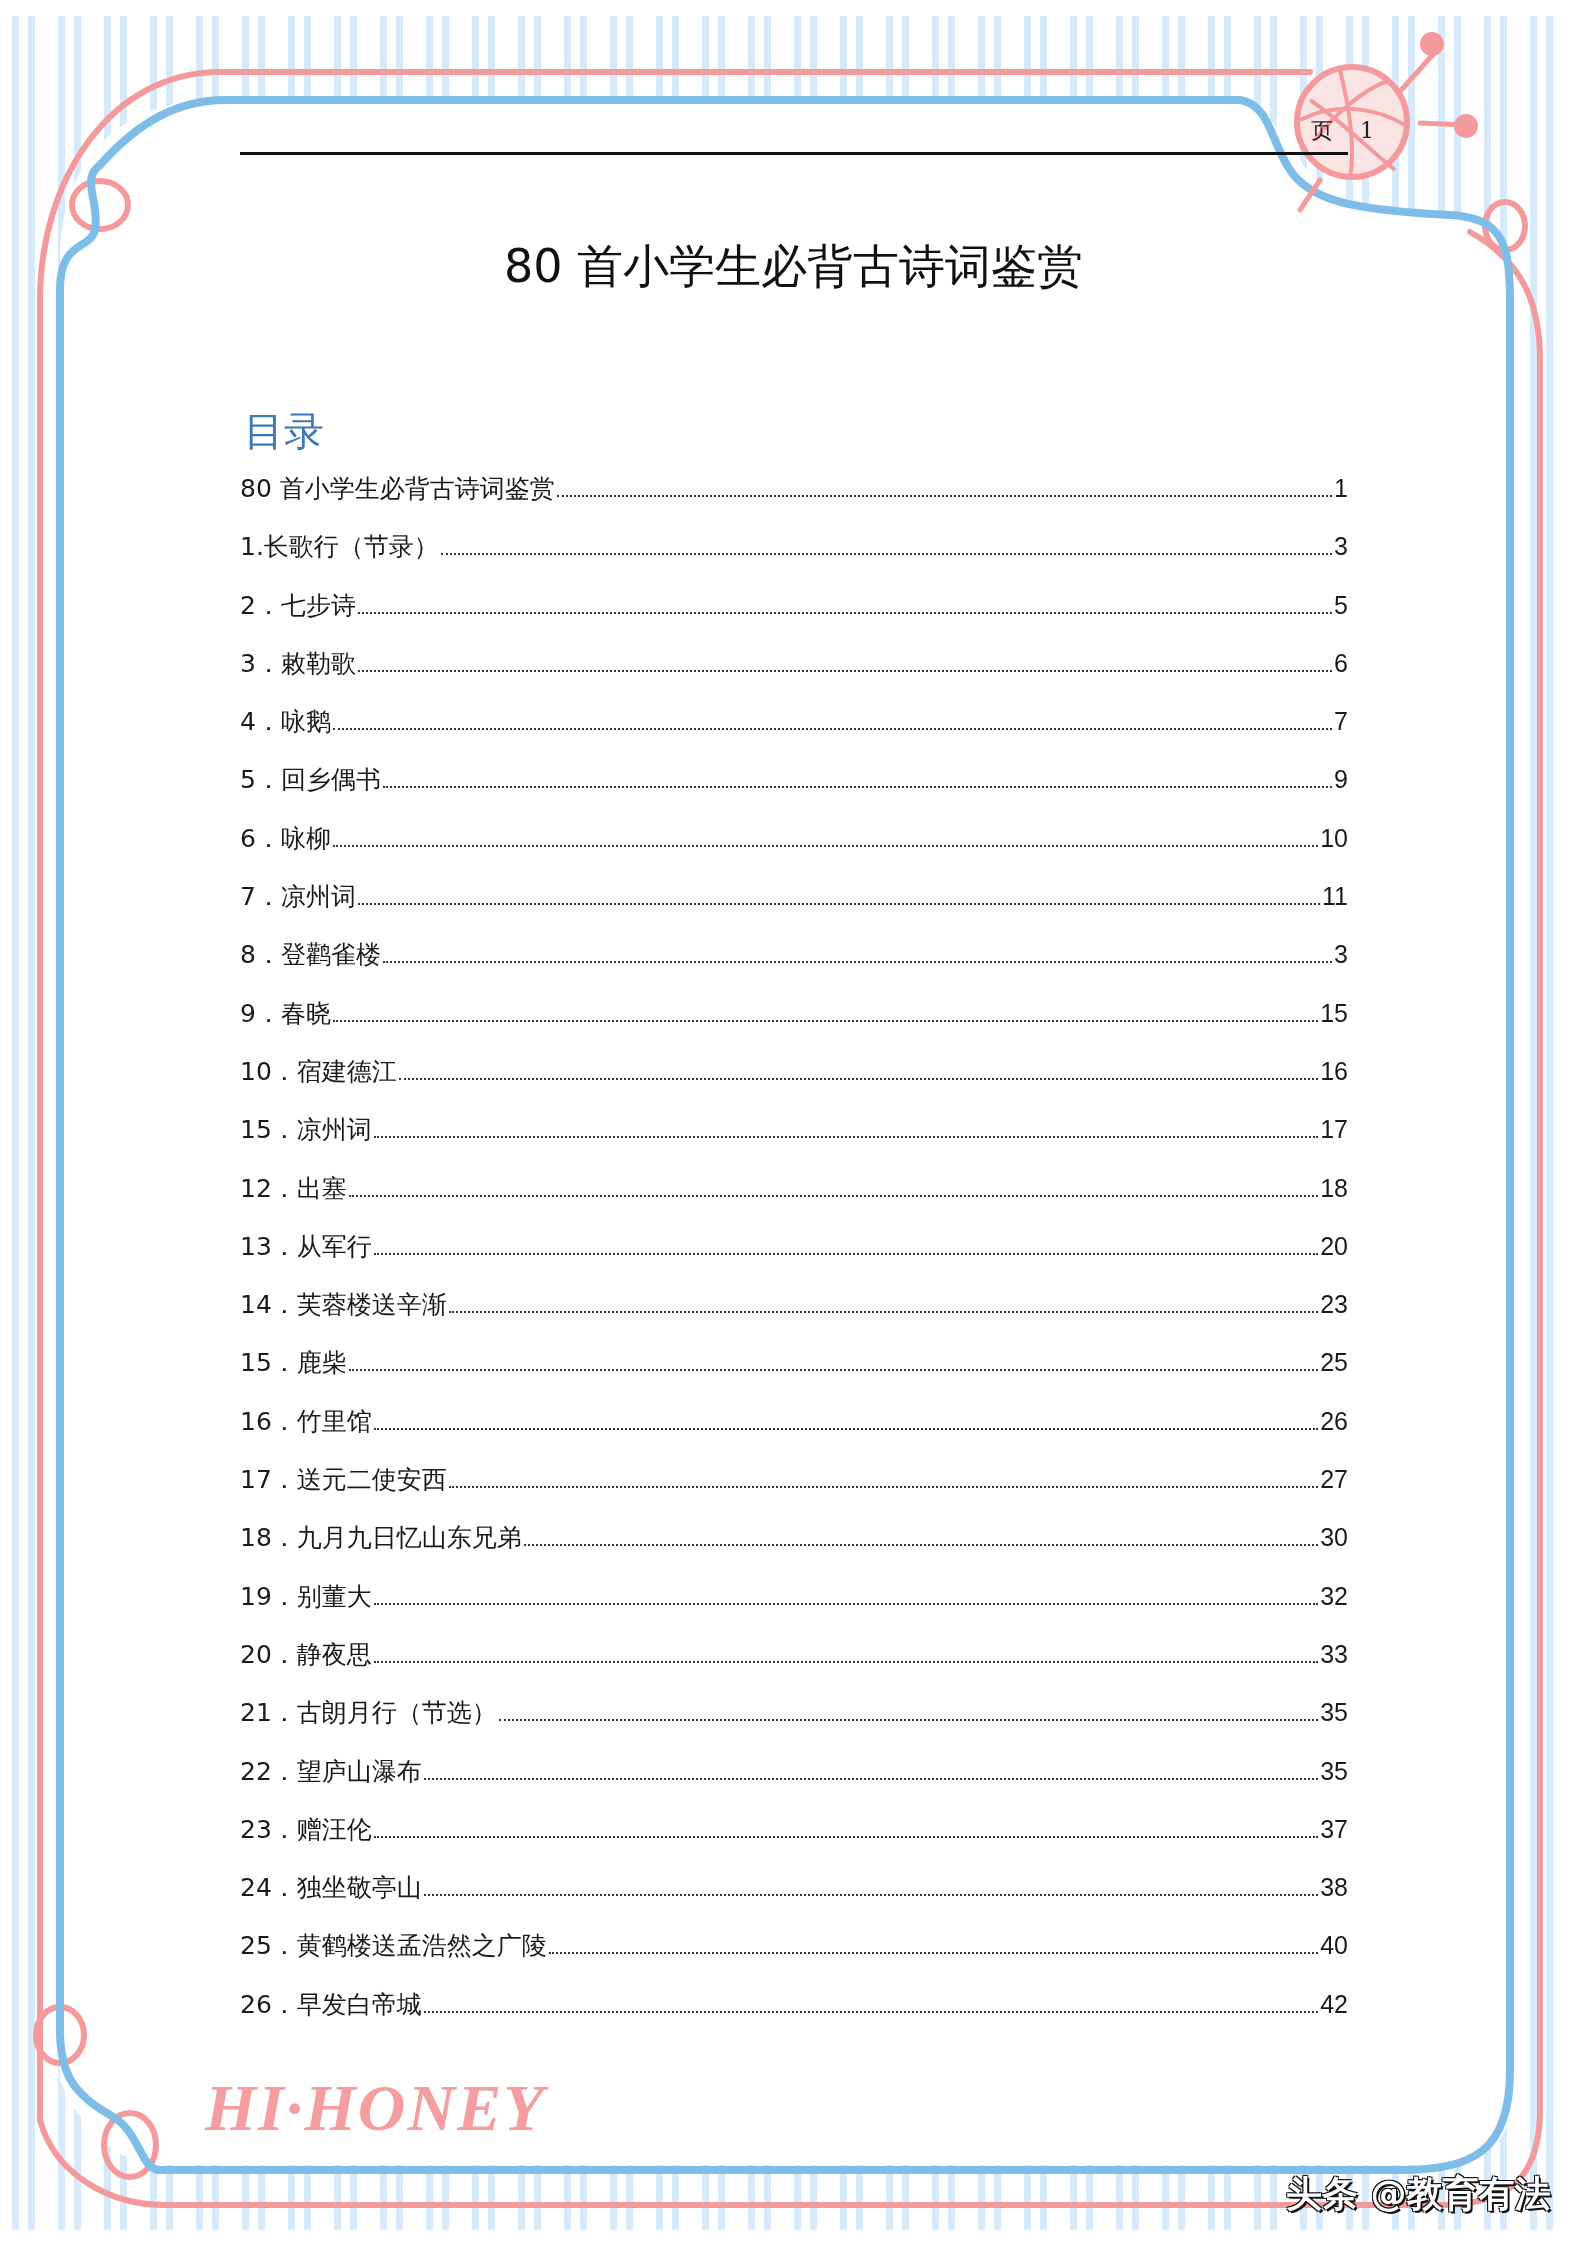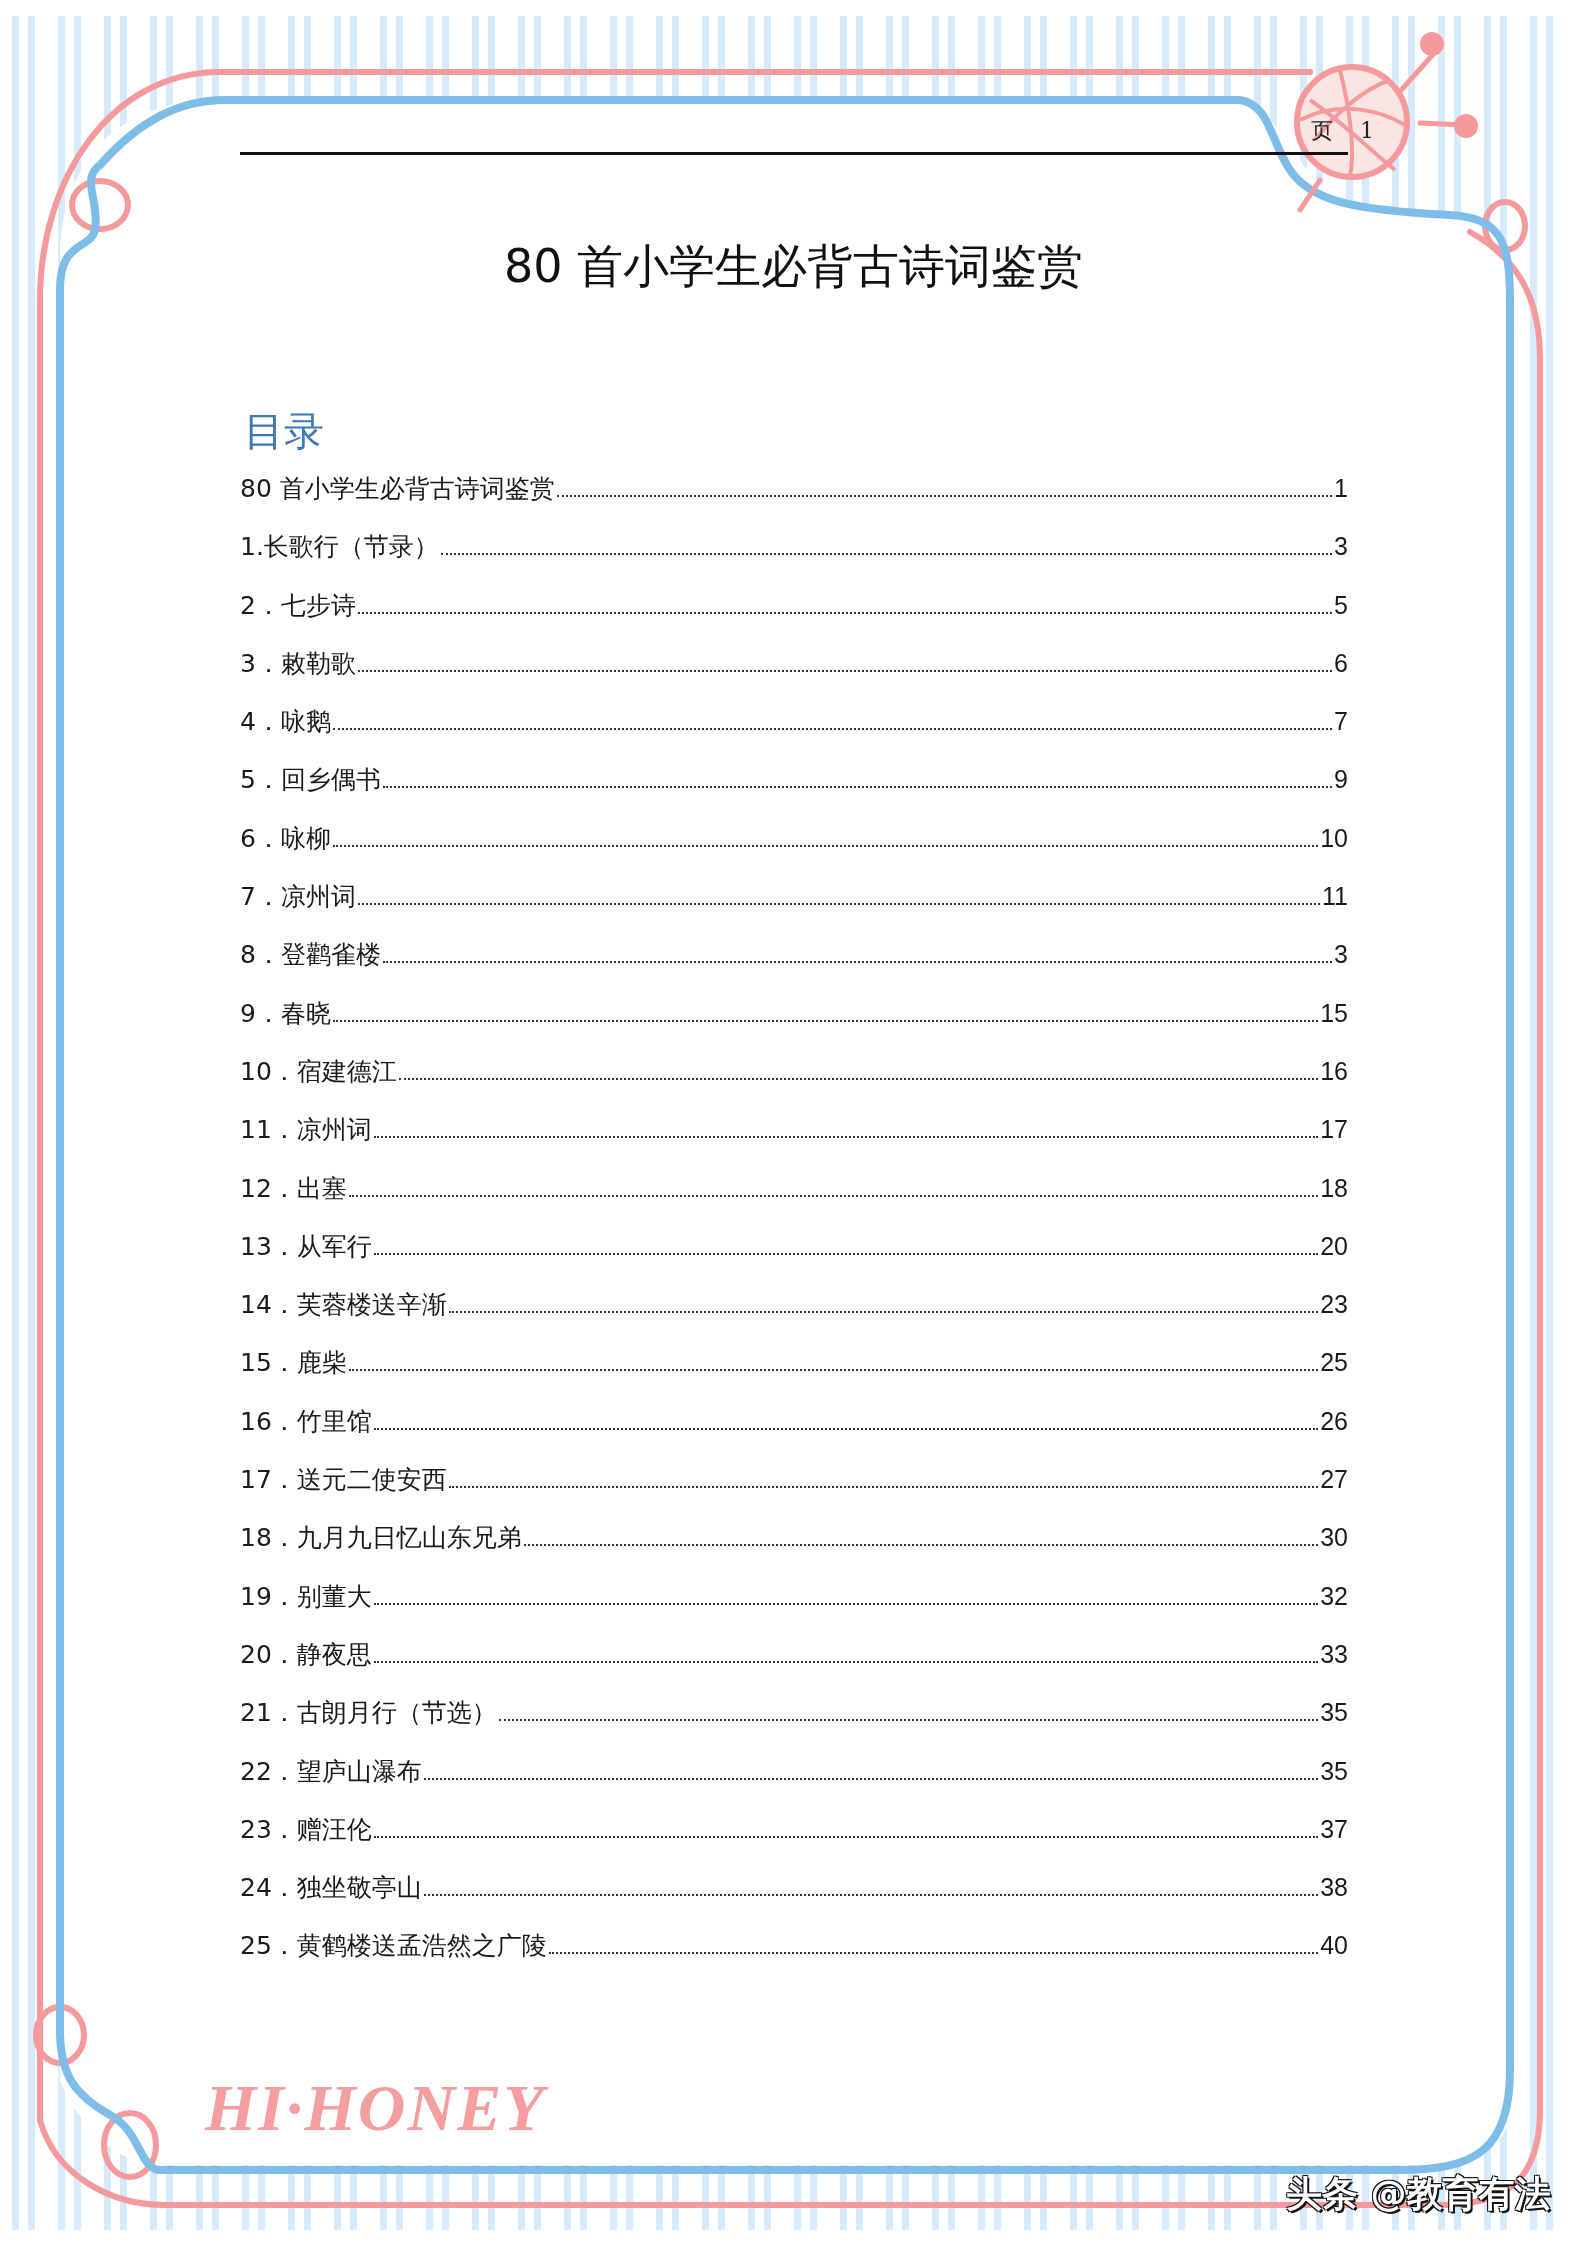--- a/index.html
+++ b/index.html
@@ -108,21 +108,21 @@
       <span class="toc-label">9．春晓</span>
       <span class="toc-dots"></span>
       <span class="toc-page">15</span>
     </div>
   <div class="toc-row">
       <span class="toc-label">10．宿建德江</span>
       <span class="toc-dots"></span>
       <span class="toc-page">16</span>
     </div>
   <div class="toc-row">
-      <span class="toc-label">11．凉州词</span>
+      <span class="toc-label">15．凉州词</span>
       <span class="toc-dots"></span>
       <span class="toc-page">17</span>
     </div>
   <div class="toc-row">
       <span class="toc-label">12．出塞</span>
       <span class="toc-dots"></span>
       <span class="toc-page">18</span>
     </div>
   <div class="toc-row">
       <span class="toc-label">13．从军行</span>
@@ -181,17 +181,22 @@
     </div>
   <div class="toc-row">
       <span class="toc-label">24．独坐敬亭山</span>
       <span class="toc-dots"></span>
       <span class="toc-page">38</span>
     </div>
   <div class="toc-row">
       <span class="toc-label">25．黄鹤楼送孟浩然之广陵</span>
       <span class="toc-dots"></span>
       <span class="toc-page">40</span>
+    </div>
+  <div class="toc-row">
+      <span class="toc-label">26．早发白帝城</span>
+      <span class="toc-dots"></span>
+      <span class="toc-page">42</span>
     </div>
 </div>
 
 <div class="brand">HI·HONEY</div>
 <div class="watermark">头条 @教育有法</div>
 
 </body></html>

